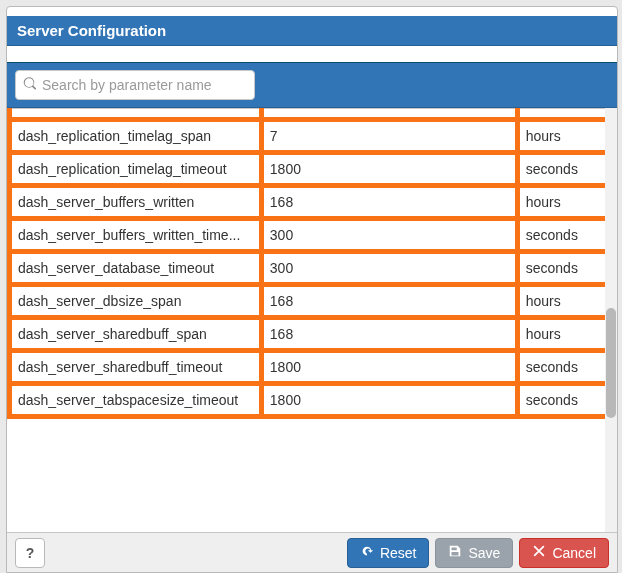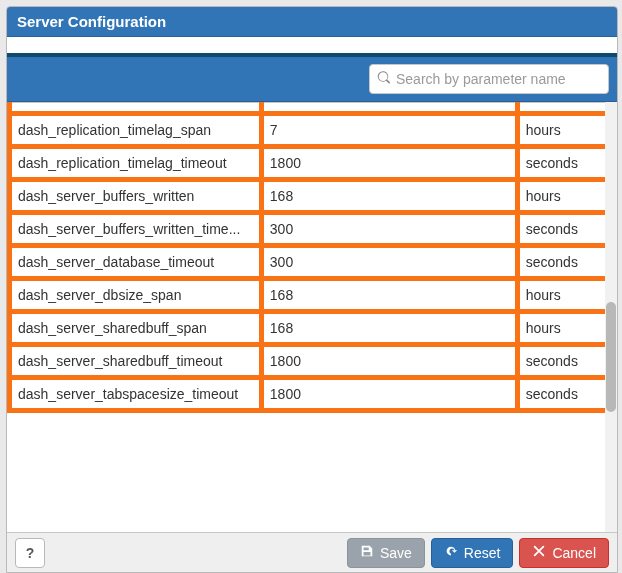--- a/index.html
+++ b/index.html
@@ -4,26 +4,26 @@
 <style>
   * { box-sizing: border-box; margin: 0; padding: 0; }
   html, body { width: 622px; height: 573px; font-family: Arial, Helvetica, sans-serif; background: #e9e9e9; overflow: hidden; }
   .window {
     position: absolute; left: 6px; top: 6px; right: 4px; bottom: 0;
     background: #fff; border: 1px solid #b9b9b9; border-radius: 4px 4px 0 0;
     display: flex; flex-direction: column; overflow: hidden;
   }
   .titlebar {
     background: #3275b6; color: #fff; font-weight: bold; font-size: 15px;
-    padding: 6px 10px; border-bottom: 1px solid #285f96;
+    padding: 6px 10px; border-bottom: 1px solid #285f96; margin-top: 9px;
   }
   .spacer-top { height: 16px; background: #fff; }
   .searchbar {
-    background: #3275b6; padding: 7px 8px; display: flex; justify-content: flex-end;
-    border-top: 4px solid #0c4a6e; border-bottom: 1px solid #285f96;
+    background: #3275b6; padding: 7px 8px; display: flex; justify-content: flex-start;
+    border-top: 1px solid #0c4a6e; border-bottom: 1px solid #285f96;
   }
   .search-wrap {
     position: relative; width: 240px;
   }
   .search-wrap .icon {
     position: absolute; left: 8px; top: 50%; transform: translateY(-50%);
     color: #888; font-size: 14px; pointer-events: none;
   }
   .search-input {
     width: 100%; height: 30px; border: 1px solid #c7c7c7; border-radius: 4px;
@@ -158,35 +158,35 @@
     <div class="scroll-gutter">
       <div class="scroll-thumb"></div>
     </div>
   </div>
 
   <div class="footer">
     <button class="btn btn-help">
       <span>?</span>
     </button>
     <div class="grow"></div>
+    <button class="btn btn-reset">
+      <span>
+        <svg viewBox="0 0 16 16">
+            <path d="M8 3a5 5 0 0 1 4.9 4H15l-3 3-3-3h2.9A3 3 0 1 0 8 11v2a5 5 0 1 1 0-10z"></path>
+          </svg>
+      </span>
+      <span>Reset</span>
+    </button>
     <button class="btn btn-save">
       <span>
         <svg viewBox="0 0 16 16">
             <path d="M2 2h9l3 3v9H2V2zm2 2v3h6V4H4zm0 5v4h8V9H4z"></path>
           </svg>
       </span>
       <span>Save</span>
-    </button>
-    <button class="btn btn-reset">
-      <span>
-        <svg viewBox="0 0 16 16">
-            <path d="M8 3a5 5 0 0 1 4.9 4H15l-3 3-3-3h2.9A3 3 0 1 0 8 11v2a5 5 0 1 1 0-10z"></path>
-          </svg>
-      </span>
-      <span>Reset</span>
     </button>
     <button class="btn btn-cancel">
       <span>
         <svg viewBox="0 0 16 16">
             <path d="M3 3l10 10M13 3L3 13" stroke="currentColor" stroke-width="2" fill="none" stroke-linecap="round"></path>
           </svg>
       </span>
       <span>Cancel</span>
     </button>
   </div>

